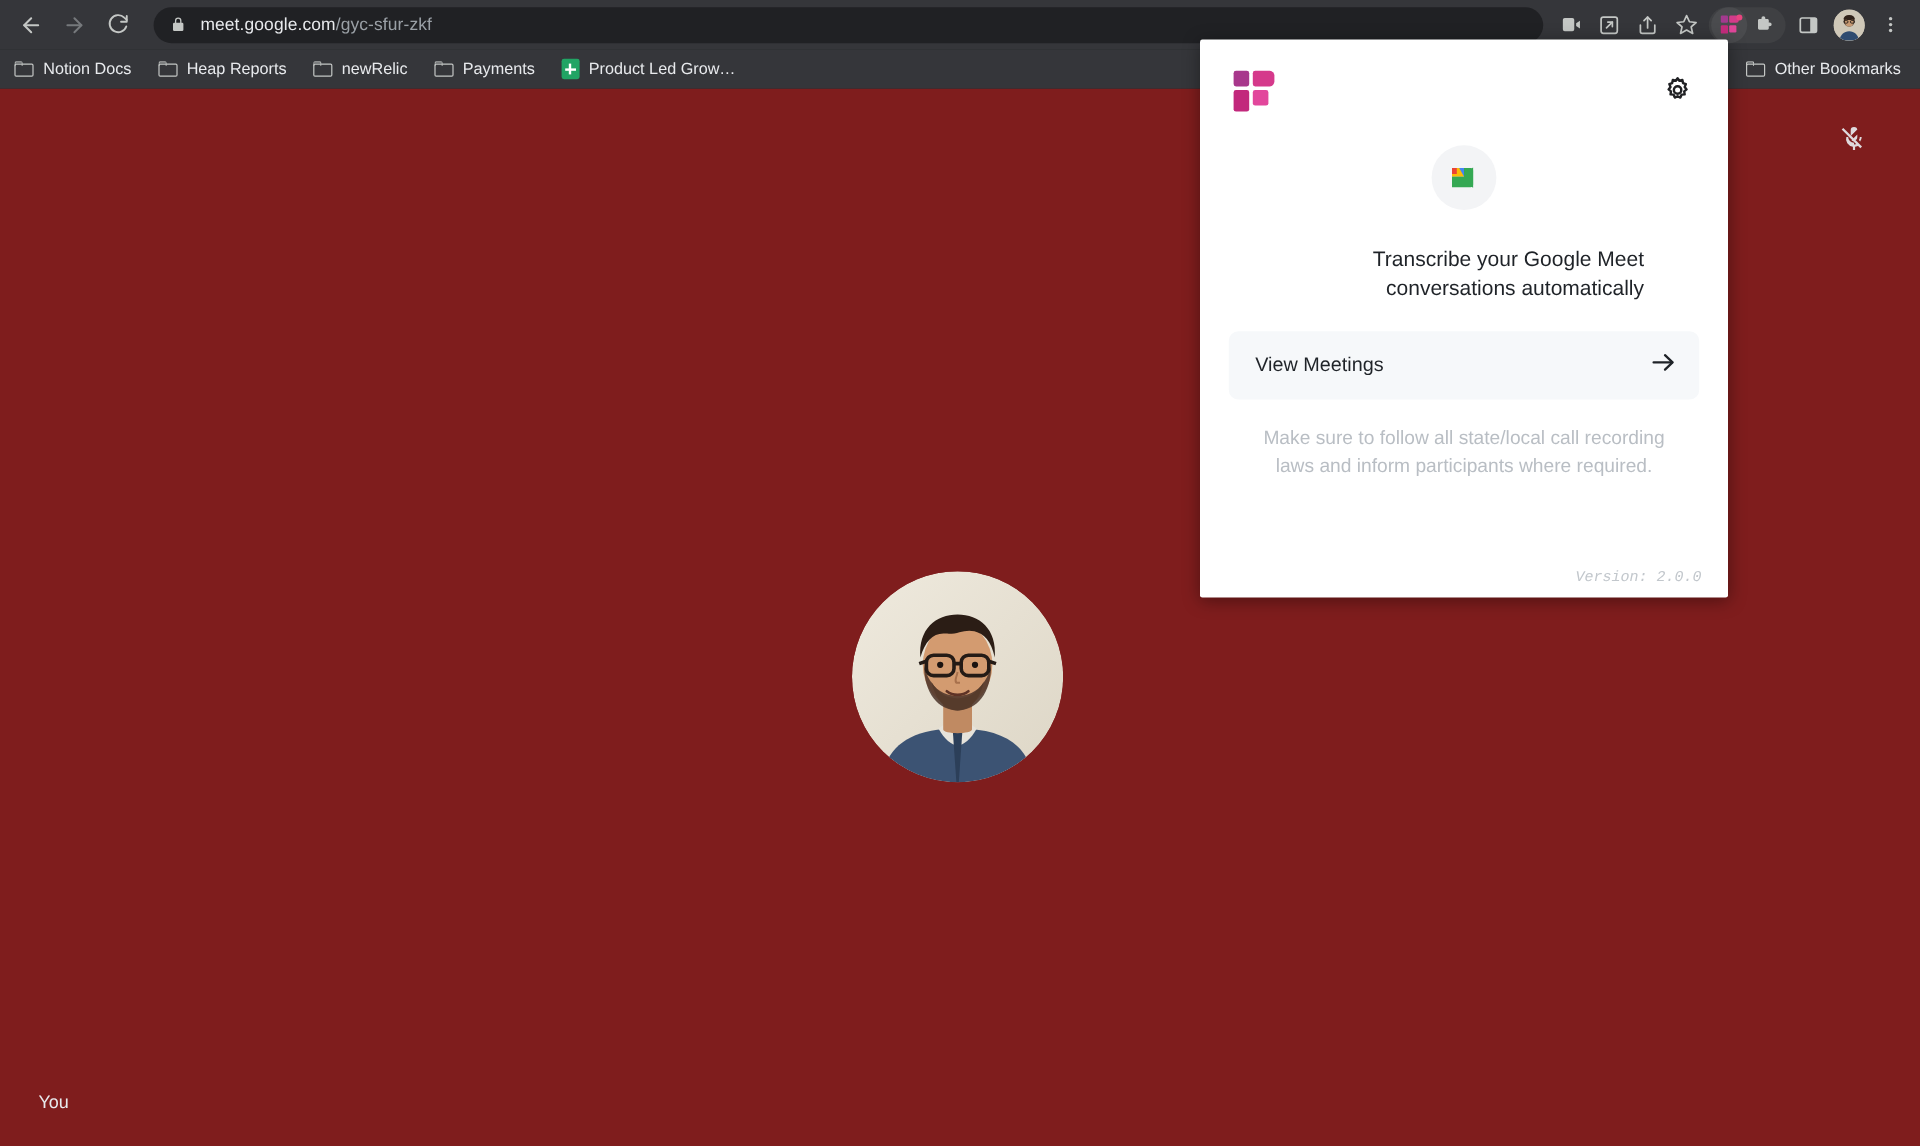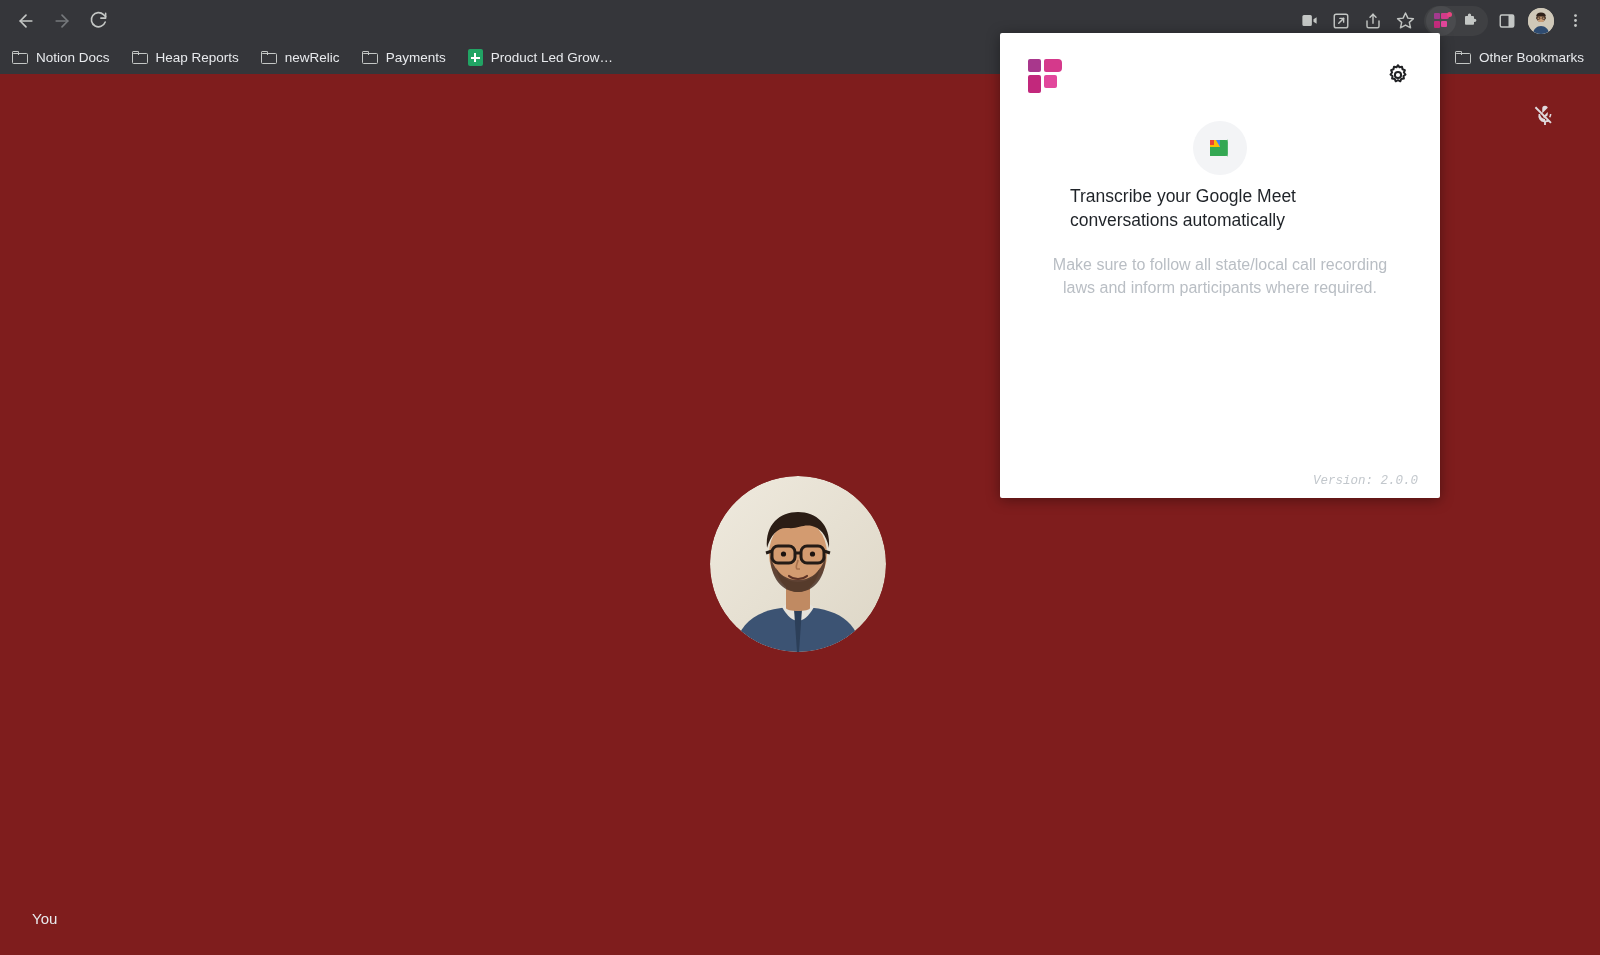--- a/index.html
+++ b/index.html
@@ -99,22 +99,22 @@
   .logo-big .b1 { left: 0; top: 0; width: 13px; height: 13px; background: #a8378c; border-radius: 2px; }
   .logo-big .b2 { left: 16px; top: 0; width: 18px; height: 13px; background: #d5398b; border-radius: 2px 4px 4px 2px; }
   .logo-big .b3 { left: 0; top: 16px; width: 13px; height: 18px; background: #c2287c; border-radius: 2px; }
   .logo-big .b4 { left: 16px; top: 16px; width: 13px; height: 13px; background: #e2479c; border-radius: 2px; }
   .gear-btn { color: #202124; display: flex; align-items: center; justify-content: center;
     width: 28px; height: 28px; margin-top: 2px; }
   .meet-logo-circle {
     width: 54px; height: 54px; border-radius: 50%; background: #f3f4f6;
     display: flex; align-items: center; justify-content: center; margin: 28px auto 0 auto;
   }
-  .popup-headline { text-align: left; font-size: 17.5px; line-height: 1.38; color: #1f2328;
-    margin: 9px auto 0 auto; width: 300px; }
+  .popup-headline { text-align: right; font-size: 17.5px; line-height: 1.38; color: #1f2328;
+    margin: 29px auto 0 auto; width: 300px; }
   .mtg-card {
     margin: 30px 24px 0 24px; border: 1px solid #eceef1; border-radius: 8px;
     padding: 16px 16px 16px 22px; display: flex; align-items: center; justify-content: space-between;
     min-height: 78px;
   }
   .mtg-title { font-size: 16px; color: #1f2328; margin-bottom: 8px; }
   .mtg-sub { display: flex; align-items: center; gap: 9px; font-size: 15.5px; color: #5a6067; }
   .dot { width: 8px; height: 8px; border-radius: 50%; background: #1e8e3e; flex: 0 0 auto; }
   .mtg-sub .sep { color: #9aa0a6; }
   .stop-btn {
@@ -153,20 +153,28 @@
           <polyline points="12 5 19 12 12 19"></polyline>
         </svg>
     </div>
     <div class="nav-btn">
       <svg width="19" height="19" viewBox="0 0 24 24" fill="none" stroke="currentColor" stroke-width="2" stroke-linecap="round" stroke-linejoin="round">
           <polyline points="21 3 21 9 15 9"></polyline>
           <path d="M20.49 14a9 9 0 1 1-2.13-9.36L21 7"></path>
         </svg>
     </div>
 
+    <div class="omnibox">
+      <span class="lock-icon">
+        <svg width="13" height="13" viewBox="0 0 24 24" fill="currentColor">
+            <path d="M12 1a5 5 0 0 0-5 5v3H6a2 2 0 0 0-2 2v9a2 2 0 0 0 2 2h12a2 2 0 0 0 2-2v-9a2 2 0 0 0-2-2h-1V6a5 5 0 0 0-5-5zm0 2a3 3 0 0 1 3 3v3H9V6a3 3 0 0 1 3-3z"></path>
+          </svg>
+      </span>
+      <span class="url-text"><span>meet.google.com</span><span class="path">/gyc-sfur-zkf</span></span>
+    </div>
 
     <div class="toolbar-right">
       <div class="tb-icon">
         <svg width="19" height="19" viewBox="0 0 24 24" fill="currentColor">
             <path d="M3 7a2 2 0 0 1 2-2h8a2 2 0 0 1 2 2v10a2 2 0 0 1-2 2H5a2 2 0 0 1-2-2V7zm14 3.5 4-2.5v8l-4-2.5v-3z"></path>
           </svg>
       </div>
       <div class="tb-icon">
         <svg width="18" height="18" viewBox="0 0 24 24" fill="none" stroke="currentColor" stroke-width="1.9" stroke-linecap="round" stroke-linejoin="round">
             <rect x="3" y="3" width="18" height="18" rx="2.5"></rect>
@@ -373,19 +381,28 @@
         <path d="M4 4h6l4 7H4z" fill="#fbbc05"></path>
         <path d="M4 4h4v5H4z" fill="#ea4335"></path>
         <path d="M14 8.4 21.6 3.6v16.8L14 15.6z" fill="#34a853"></path>
         <path d="M14 4v16h5.4a2.2 2.2 0 0 0 2.2-2.2V6.2A2.2 2.2 0 0 0 19.4 4z" fill="#34a853"></path>
       </svg>
     </div>
 
     <div class="popup-headline">Transcribe your Google Meet conversations automatically</div>
 
 
+    <div class="view-row">
+      <span class="view-label">View Meetings</span>
+      <span>
+        <svg width="24" height="24" viewBox="0 0 24 24" fill="none" stroke="#1f2328" stroke-width="1.9" stroke-linecap="round" stroke-linejoin="round">
+            <line x1="4" y1="12" x2="19.5" y2="12"></line>
+            <polyline points="13.5 6 19.8 12 13.5 18"></polyline>
+          </svg>
+      </span>
+    </div>
 
     <div class="disclaimer">Make sure to follow all state/local call recording laws and inform participants where required.</div>
     <div class="version">Version: 2.0.0</div>
 
   </div>
 
 </div>
 
 </body></html>

